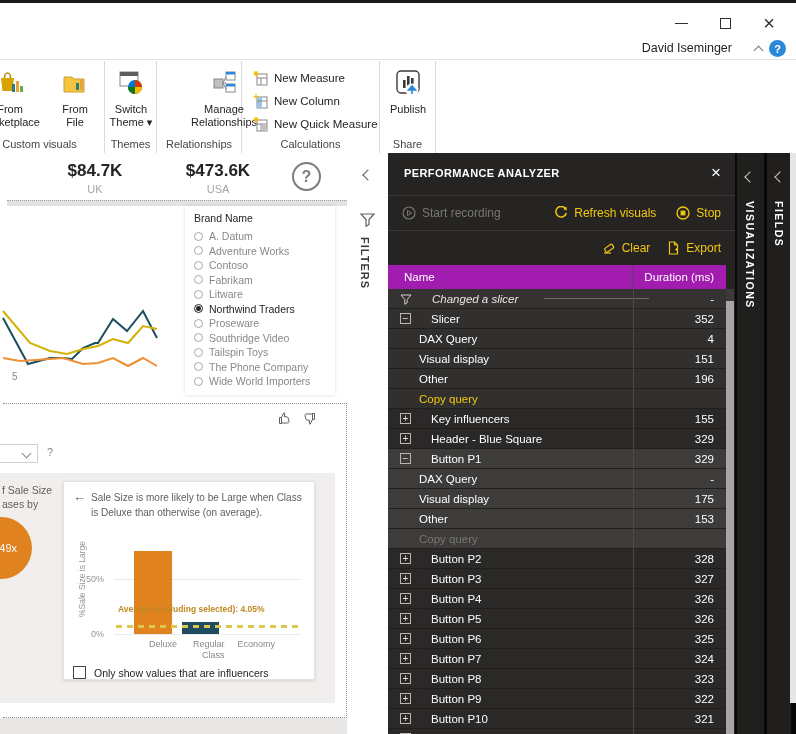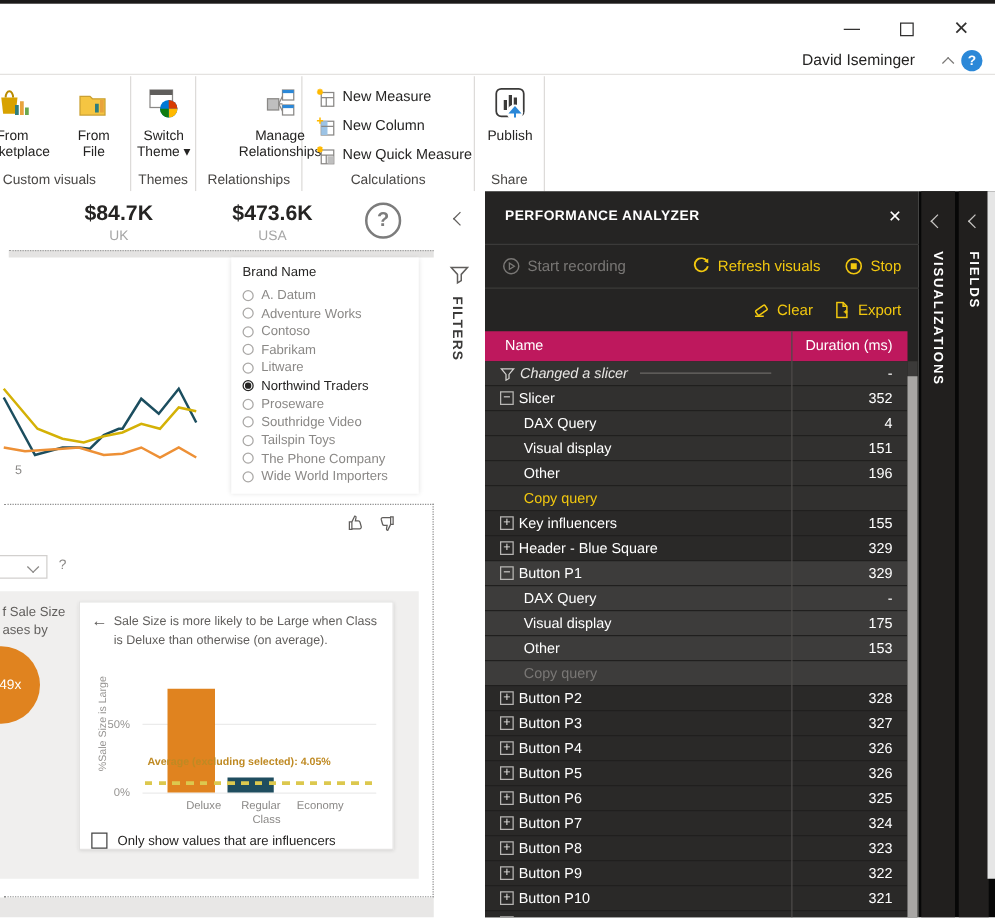--- a/index.html
+++ b/index.html
@@ -81,28 +81,28 @@
   
   #pa { position:absolute; left:388px; top:0; width:347px; height:584px; background:#252423; color:#fff; }
   #pa-header { position:absolute; left:0; top:0; width:100%; height:43px; border-bottom:1px solid #3b3a39; }
   #pa-title { position:absolute; left:16px; top:14px; font-size:11px; font-weight:bold; letter-spacing:.4px; color:#fff; }
   #pa-close { position:absolute; right:14px; top:10px; font-size:17px; color:#fff; }
   #pa-toolbar1 { position:absolute; left:0; top:43px; width:100%; height:35px; border-bottom:1px solid #3b3a39; display:flex; align-items:center; padding:0 14px; gap:6px; }
   #pa-toolbar2 { position:absolute; left:0; top:78px; width:100%; height:34px; display:flex; align-items:center; justify-content:flex-end; padding:0 14px; gap:16px; }
   .pa-tool { display:flex; align-items:center; gap:6px; font-size:12px; white-space:nowrap; }
   .tool-disabled { color:#797775; }
   .tool-accent { color:#f2c80f; }
-  #pa-thead { position:absolute; left:0; top:112px; width:338px; height:24px; background:#be185d; display:flex; align-items:center; font-size:11.5px; color:#fff; }
+  #pa-thead { position:absolute; left:0; top:112px; width:338px; height:24px; background:#a21caf; display:flex; align-items:center; font-size:11.5px; color:#fff; }
   #pa-col-name { padding-left:16px; }
   #pa-col-duration { margin-left:auto; padding-right:12px; }
   #pa-body { position:absolute; left:0; top:136px; width:338px; height:448px; overflow:hidden; }
   .pa-row { display:flex; align-items:center; height:20px; border-bottom:1px solid #201f1e; font-size:11.5px; }
   .bg-event { background:#343332; } .bg-expanded { background:#31302f; }
   .bg-base { background:#2a2928; } .bg-selected { background:#3d3c3b; }
-  .pa-name { display:flex; align-items:center; flex:1; min-width:0; padding-left:12px; gap:4px; }
+  .pa-name { display:flex; align-items:center; flex:1; min-width:0; padding-left:12px; gap:20px; }
   .expander { width:11px; height:11px; border:1px solid #b8b6b4; color:#e8e6e4; font-size:10px; line-height:9px; text-align:center; flex:0 0 auto; }
   .pa-label { color:#fff; white-space:nowrap; }
   .pa-label.italic { font-style:italic; color:#e8e6e4; }
   .pa-label.child { margin-left:19px; }
   .pa-label.link-enabled { color:#f2c80f; }
   .pa-label.link-disabled { color:#797775; }
   .rule { flex:0 0 auto; width:105px; border-top:1px solid #6b6966; margin-left:6px; }
   .pa-value { flex:0 0 93px; text-align:right; padding-right:12px; color:#fff; }
   #pa-col-divider { position:absolute; left:245px; top:112px; width:1px; height:472px; background:#4c4a48; }
   #pa-scroll { position:absolute; left:338px; top:136px; width:8px; height:448px; background:#3b3a39; }

